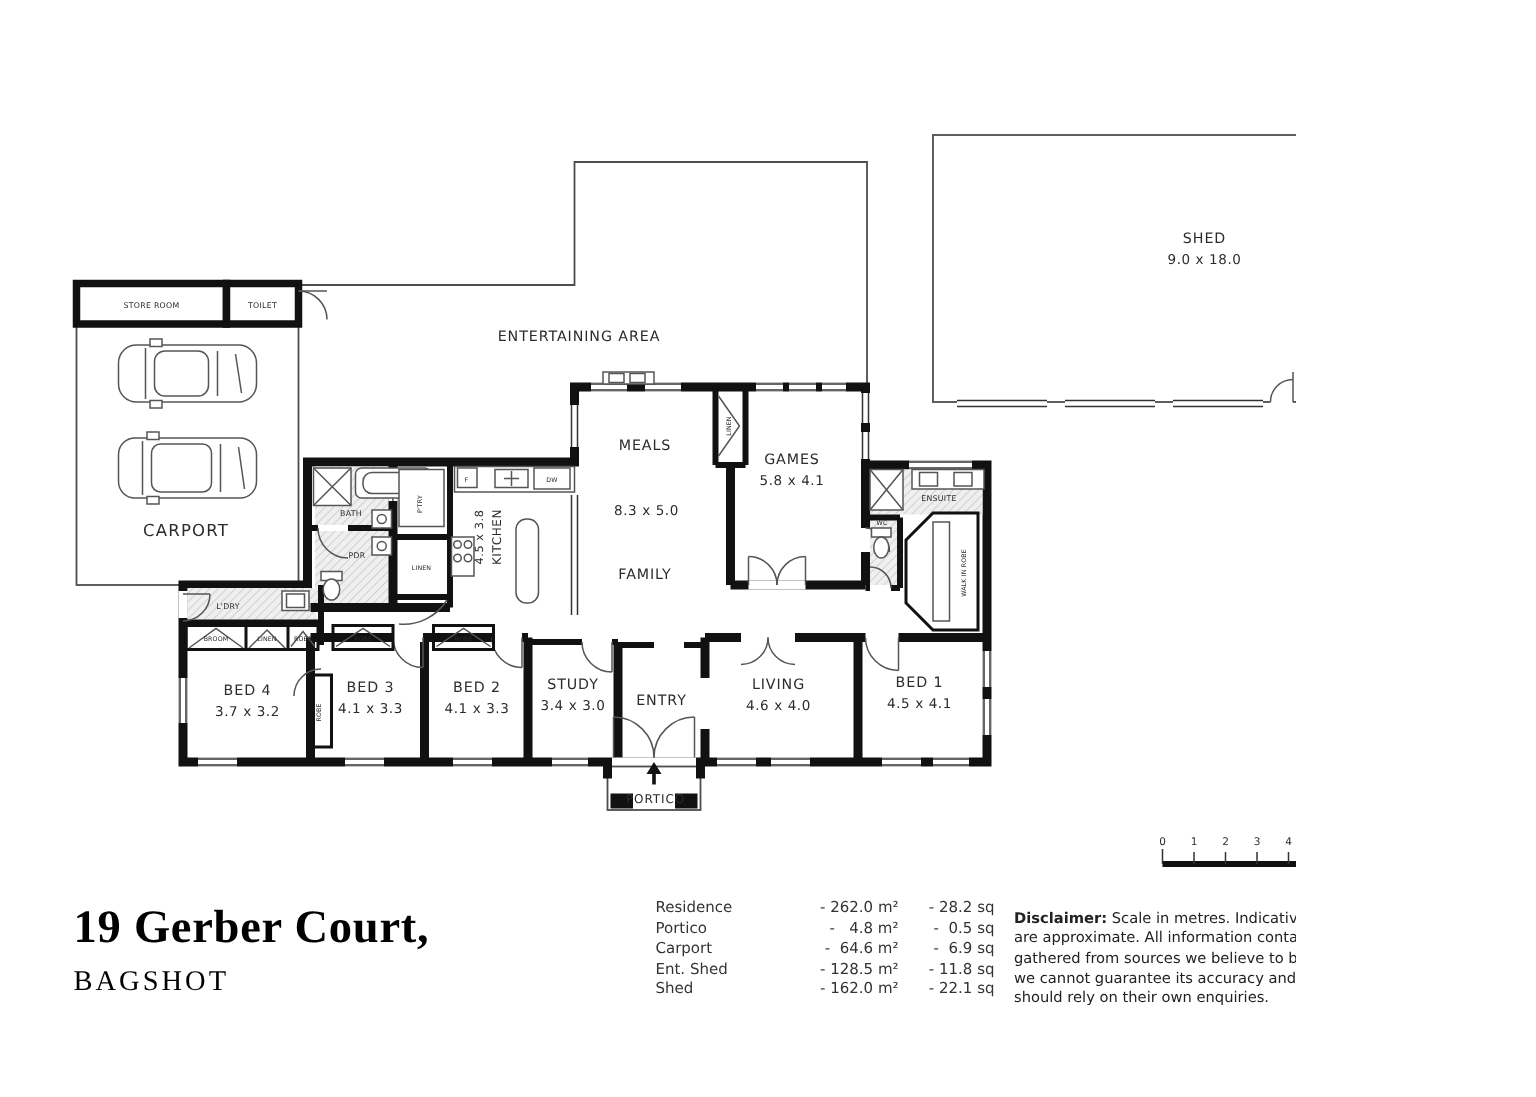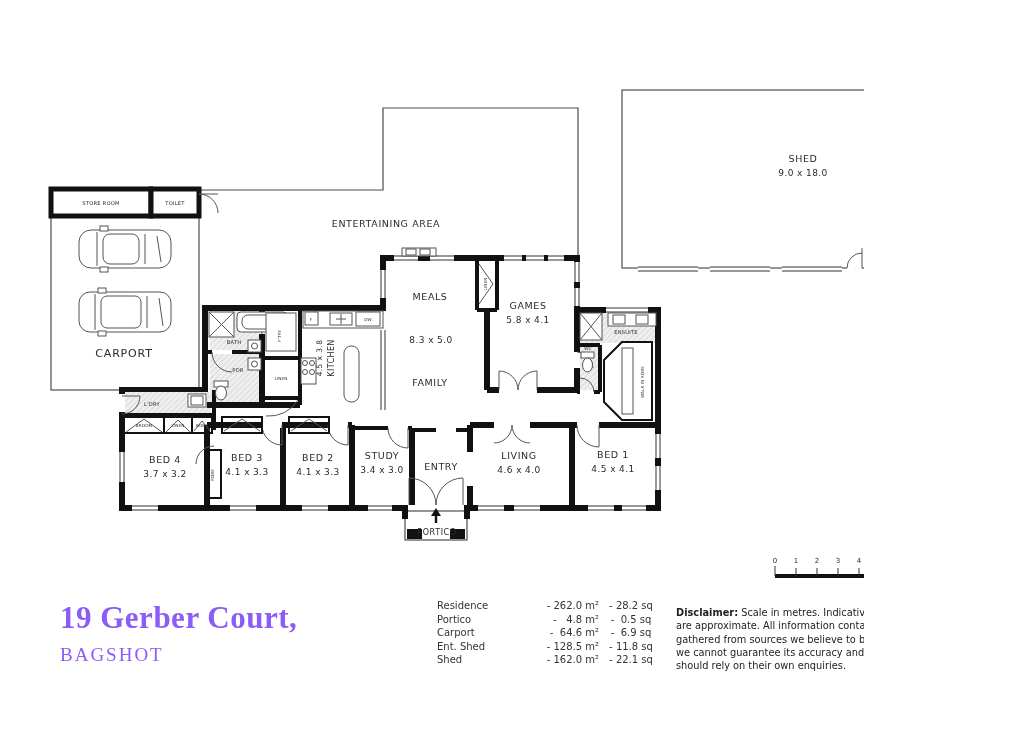--- a/index.html
+++ b/index.html
@@ -1,28 +1,28 @@
 <!DOCTYPE html>
 <html><head>
 <meta charset="utf-8">
 <style>
   html,body{margin:0;padding:0;background:#fff;}
   #page{position:relative;width:864px;height:731px;background:#fff;overflow:hidden;
         font-family:"DejaVu Sans",sans-serif;}
   #plan-svg{position:absolute;left:0;top:0;}
-  .addr{position:absolute;left:60px;top:600px;color:#8b5cf6;}
+  .addr{position:absolute;left:49px;top:600px;color:#000000;}
   .addr h1{margin:0;font-family:"Liberation Serif","DejaVu Serif",serif;font-size:31px;
            font-weight:600;letter-spacing:.5px;}
   .addr h2{margin:8px 0 0 0;font-family:"Liberation Serif","DejaVu Serif",serif;font-size:19px;
            font-weight:500;letter-spacing:2px;}
   .areas{position:absolute;left:437px;top:599px;width:226px;font-size:10px;color:#333;}
   .areas .row{display:flex;line-height:13.6px;}
   .areas .lbl{width:76px;text-align:left;}
   .areas .m2{width:86px;text-align:right;white-space:pre;}
-  .areas .sq{width:64px;text-align:center;white-space:pre;}
+  .areas .sq{width:64px;text-align:right;white-space:pre;}
   .disc{position:absolute;left:676px;top:606px;width:290px;font-size:9.8px;
         line-height:13.3px;color:#222;}
   .disc b{font-weight:bold;}
   text{fill:#2b2b2b;font-family:"DejaVu Sans",sans-serif;}
   .rm{font-size:9px;letter-spacing:.4px;}
   .rm-lg{font-size:9.5px;letter-spacing:.6px;}
   .rm-sm{font-size:5.2px;letter-spacing:.2px;}
   .rm-xs{font-size:4.2px;letter-spacing:.1px;}
   .wall{stroke:#111;stroke-width:6;fill:none;stroke-linecap:butt;}
   .wall4{stroke:#111;stroke-width:4;fill:none;}

